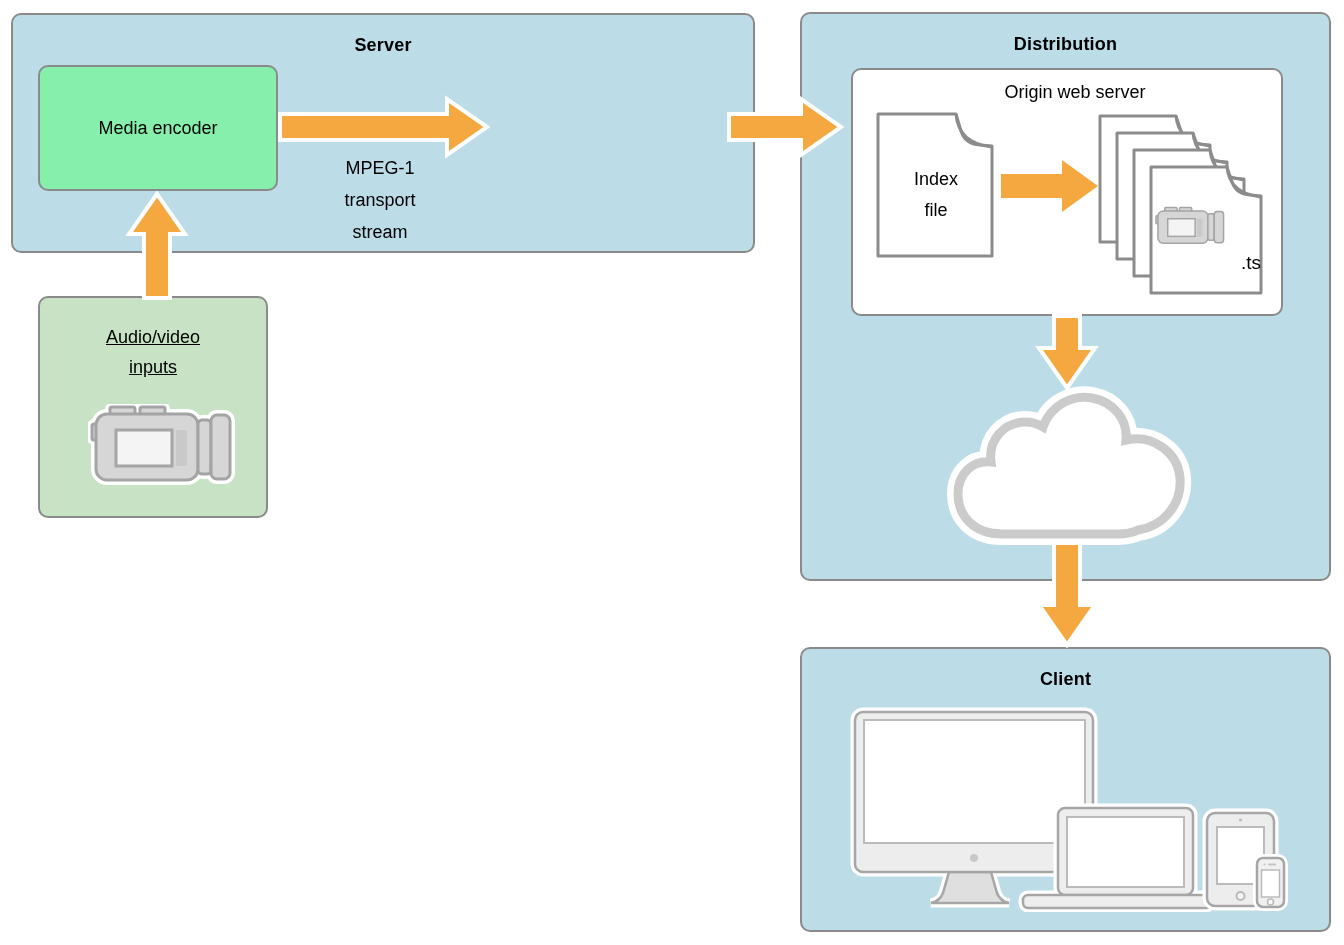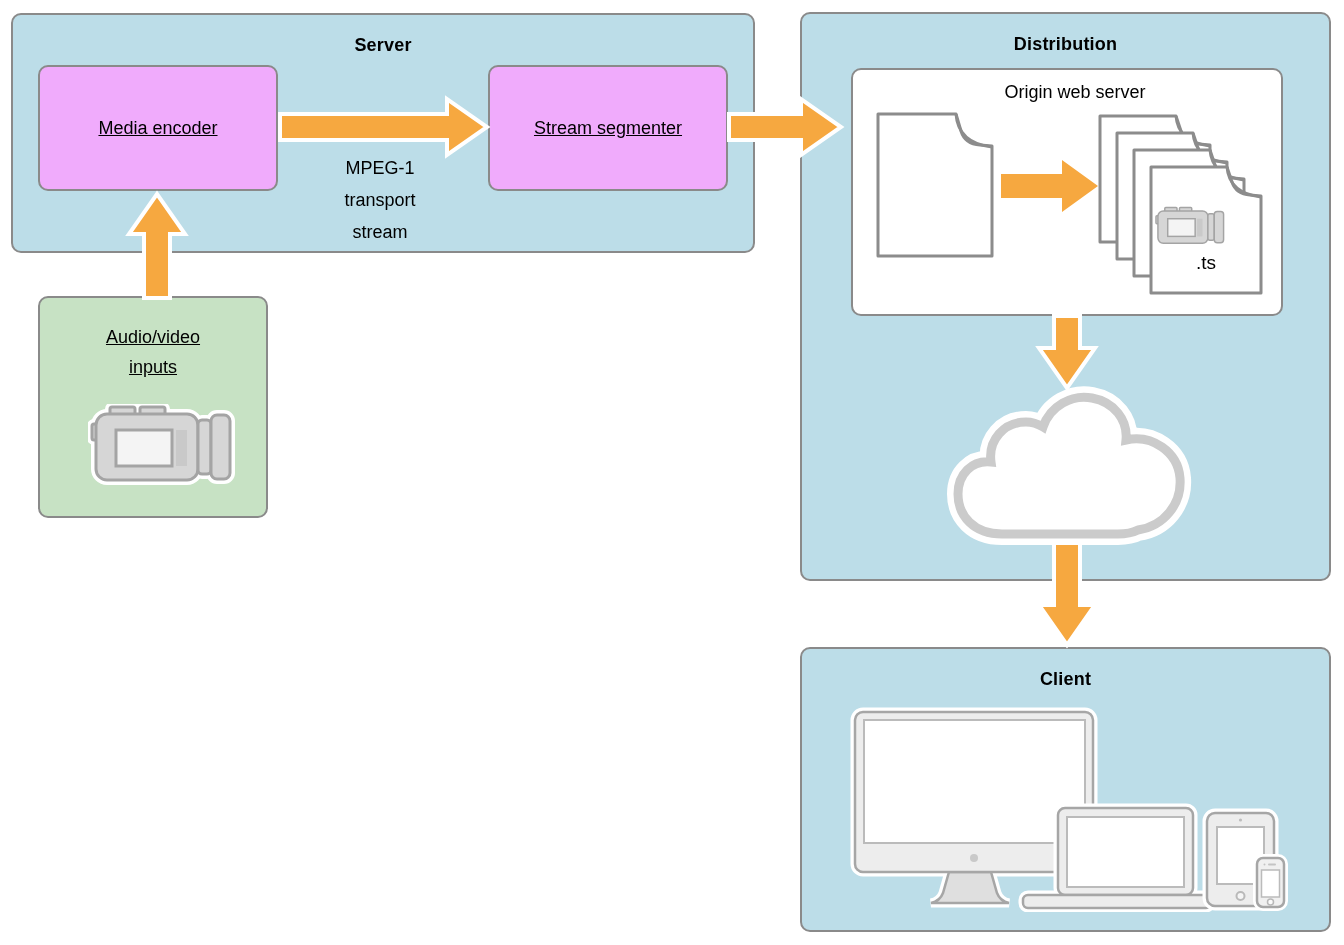--- a/index.html
+++ b/index.html
@@ -13,21 +13,21 @@
   }
   .group-title{
     position:absolute;left:0;right:0;top:20px;text-align:center;
     font-weight:bold;font-size:18px;letter-spacing:0.2px;
   }
   .node{
     position:absolute;border:2px solid #8A8A8A;border-radius:10px;
     box-sizing:border-box;display:flex;align-items:center;justify-content:center;
     font-size:18px;text-align:center;
   }
-  .node-orange{background:#f0abfc;text-decoration:underline;}
+  .node-orange{background:#86efac;}
   .node-green{background:#C7E2C4;display:block;text-decoration:underline;}
   .green-label{
     padding-top:24px;text-align:center;font-size:18px;line-height:30px;
     white-space:pre-line;
   }
   .origin-box{
     position:absolute;background:#ffffff;border:2px solid #8A8A8A;
     border-radius:10px;box-sizing:border-box;
   }
   .origin-title{
@@ -76,23 +76,20 @@
   </svg>
 
   <section class="group" style="left:11px;top:13px;width:744px;height:240px;">
     <div class="group-title">Server</div>
   </section>
 
   <div class="node node-orange" style="left:38px;top:65px;width:240px;height:126px;">
     <span>Media encoder</span>
   </div>
 
-  <div class="node node-orange" style="left:488px;top:65px;width:240px;height:126px;">
-    <span>Stream segmenter</span>
-  </div>
 
   <div class="float-label transport-label" style="left:300px;top:152px;width:160px;">MPEG-1
 transport
 stream</div>
 
   <div class="node node-green" style="left:38px;top:296px;width:230px;height:222px;">
     <div class="green-label">Audio/video
 inputs</div>
   </div>
   <svg style="left:88px;top:404px;" width="150" height="84" viewBox="0 0 150 84">
@@ -104,31 +101,33 @@
   </section>
 
   <div class="origin-box" style="left:851px;top:68px;width:432px;height:248px;">
     <div class="origin-title">Origin web server</div>
   </div>
 
   <svg style="left:876px;top:112px;" width="120" height="150" viewBox="0 0 120 150">
     <path d="M2,2 L80,2 L85,19 Q89,32 104,33 L116,34 L116,144 L2,144 Z" fill="#ffffff" stroke="#8C8C8C" stroke-width="3" stroke-linejoin="round"></path>
     <path d="M80,2 Q82,31 116,35" fill="none" stroke="#8C8C8C" stroke-width="3"></path>
   </svg>
+  <div class="float-label doc-label" style="left:878px;top:164px;width:116px;">Index
+file</div>
 
   <svg style="left:1098px;top:114px;" width="172" height="192" viewBox="0 0 172 192">
     <use href="#tsdoc" x="0" y="0"></use>
     <use href="#tsdoc" x="17" y="17"></use>
     <use href="#tsdoc" x="34" y="34"></use>
     <use href="#tsdoc" x="51" y="51"></use>
     <g transform="translate(56,92) scale(0.49)">
       <use href="#camcorder"></use>
     </g>
   </svg>
-  <div class="float-label" style="left:1151px;top:252px;width:110px;font-size:19px;">.ts</div>
+  <div class="float-label" style="left:1151px;top:252px;width:110px;font-size:19px;text-align:right;">.ts</div>
 
   <section class="group" style="left:800px;top:647px;width:531px;height:285px;">
     <div class="group-title">Client</div>
   </section>
 
   <svg style="left:845px;top:700px;" width="460" height="212" viewBox="0 0 460 212">
 
     <g>
       <path d="M104,172 L146,172 L152,193 Q155,201 164,203 L86,203 Q95,201 98,193 Z" fill="#ffffff" stroke="#ffffff" stroke-width="9"></path>
       <rect x="10" y="12" width="238" height="160" rx="8" fill="#ffffff" stroke="#ffffff" stroke-width="9"></rect>

